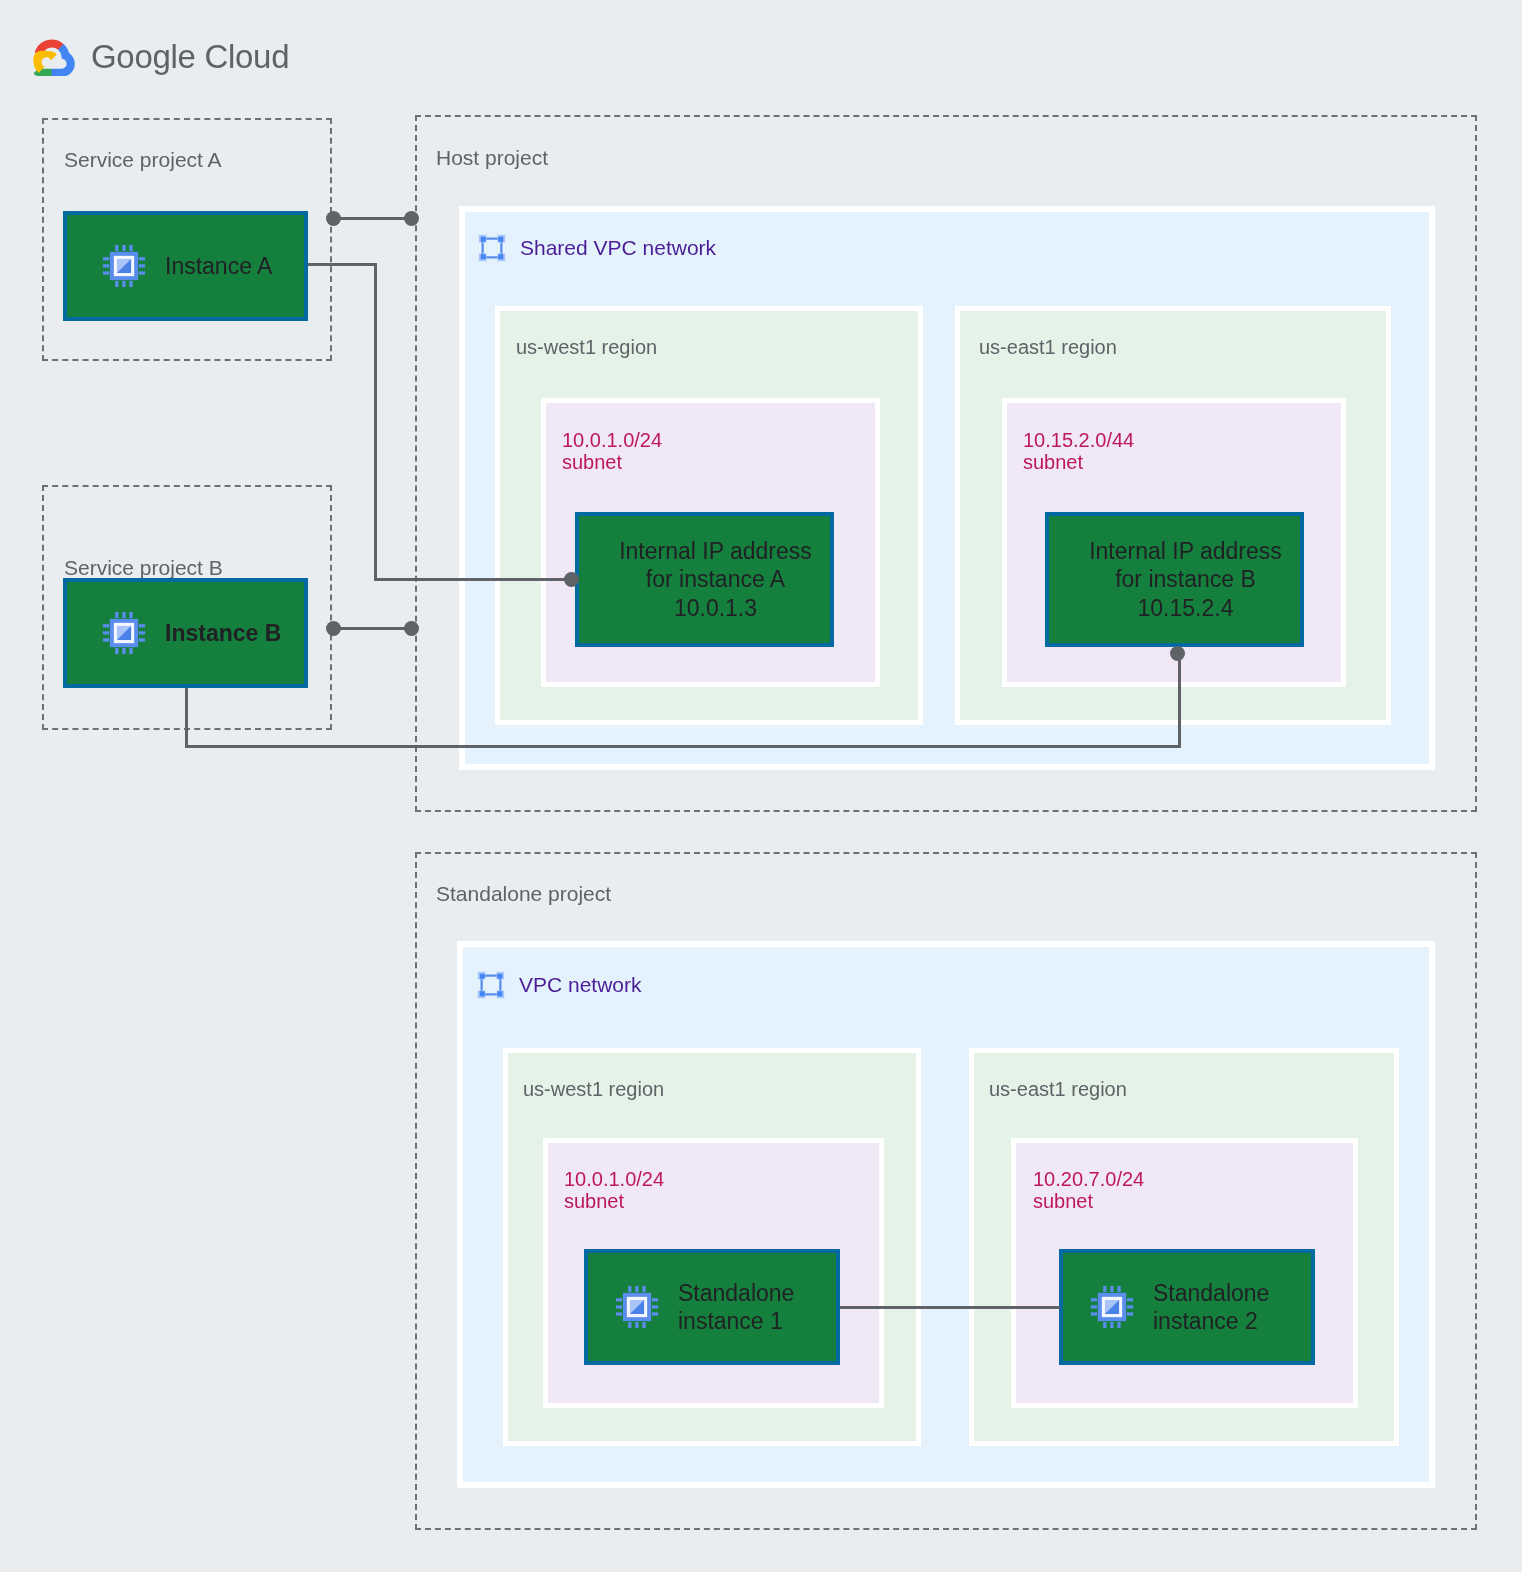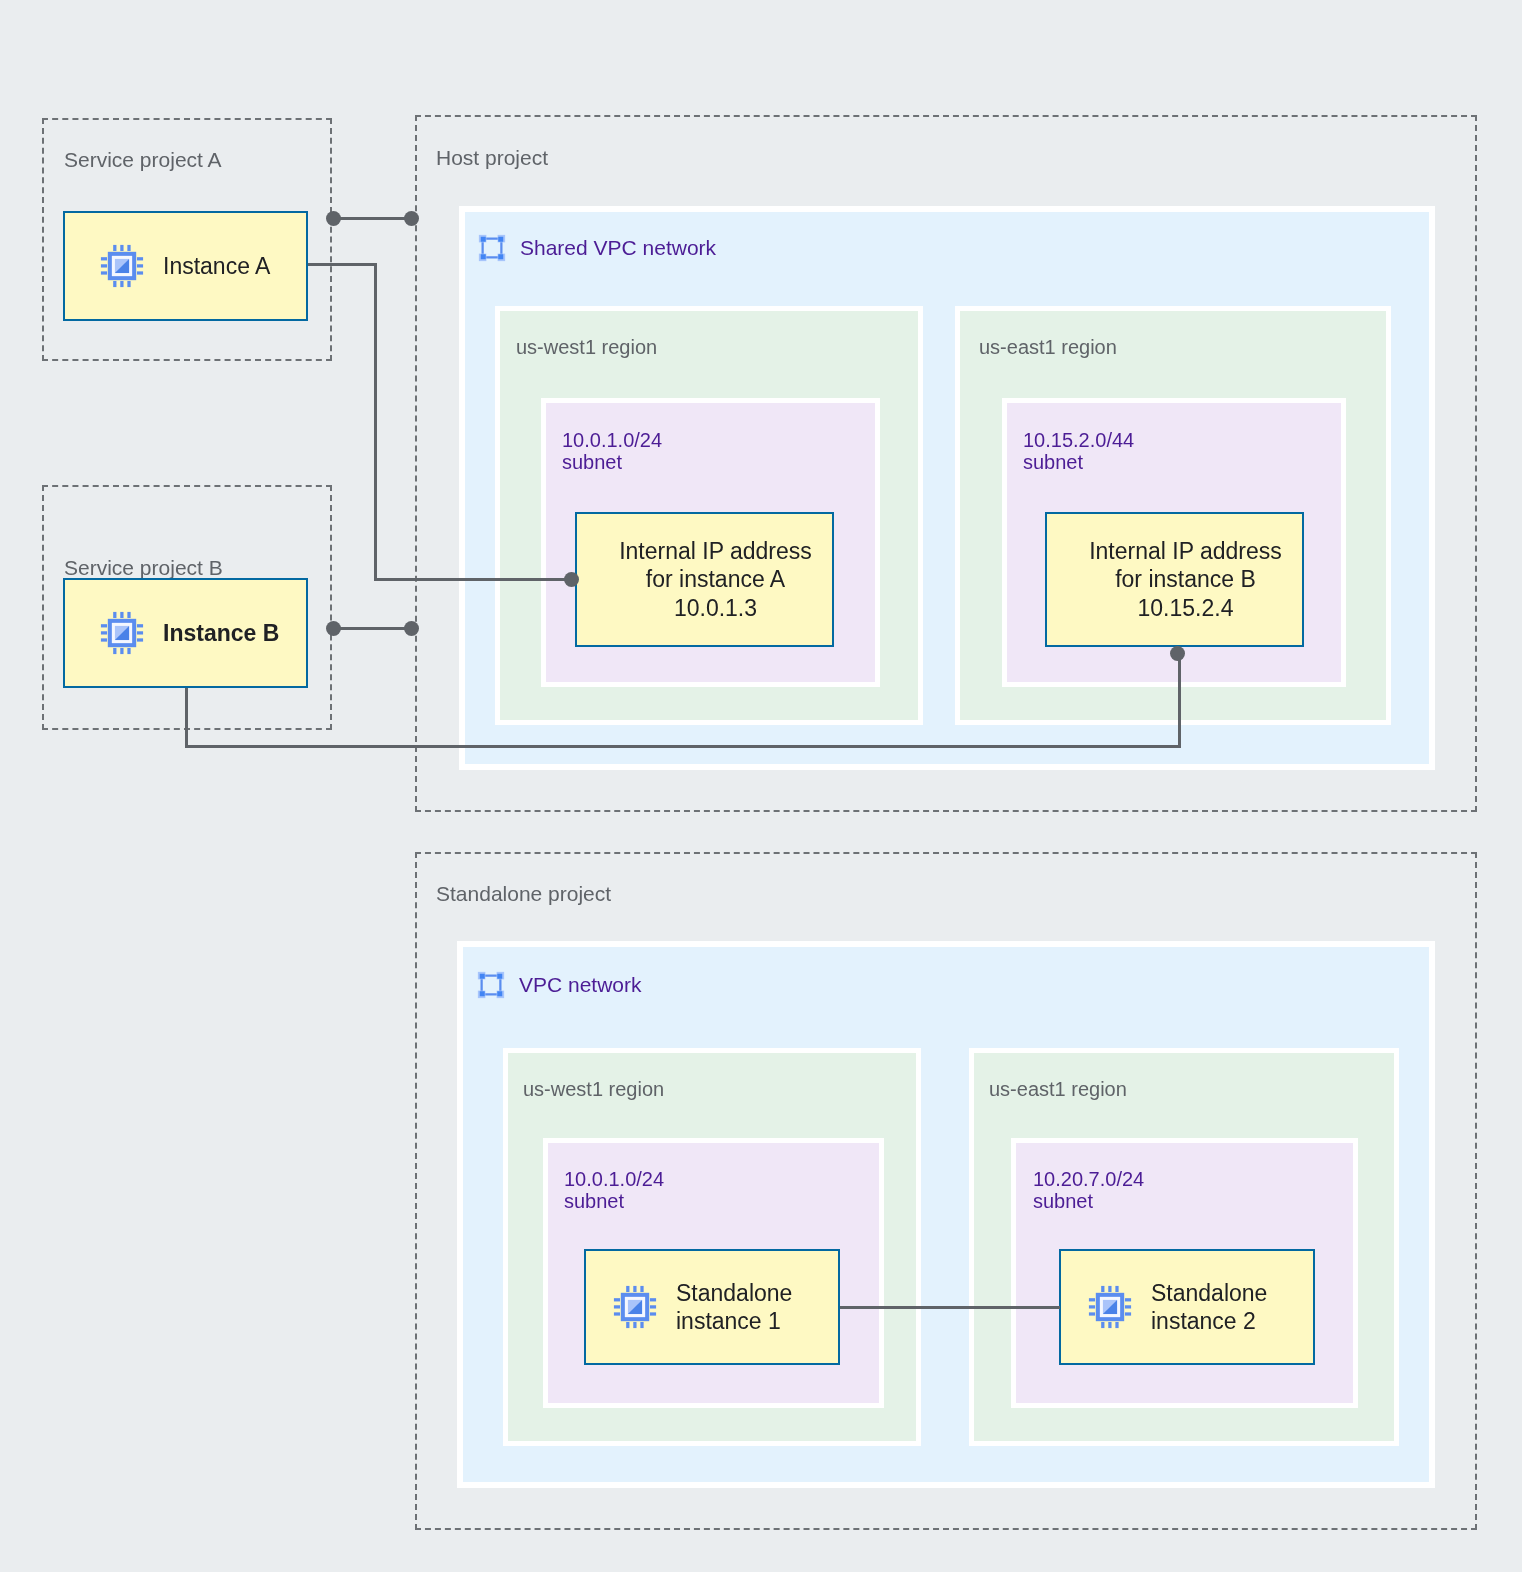--- a/index.html
+++ b/index.html
@@ -72,29 +72,29 @@
   }
 
   
   .subnet {
     background: #f0e7f7;
     border: 5px solid #ffffff;
   }
   .subnet-label {
     position: absolute;
     font-size: 20px;
-    color: #4c1d95;
+    color: #be185d;
     line-height: 1.12;
     white-space: pre-line;
   }
 
   
   .card {
-    background: #fef9c3;
-    border: 2px solid #0369a1;
+    background: #15803d;
+    border: 4px solid #0369a1;
     display: flex;
     align-items: center;
     justify-content: center;
   }
   .card-text {
     font-size: 23px;
     color: #202124;
     text-align: center;
     line-height: 1.23;
     white-space: pre-line;
@@ -126,20 +126,31 @@
     border-radius: 50%;
     background: #5f6368;
   }
   svg { display: block; }
 </style>
 </head>
 <body>
 
 <div id="canvas">
 
+  <div class="abs logo-wrap" style="left:33px; top:38px;">
+    <span>
+      <svg width="44" height="38" viewBox="0 0 44 38">
+        <path d="M26.2 11.6 L30.2 7.6 L30.5 5.9 C23.2 -0.7 11.6 0.0 5.3 7.6 C3.6 9.7 2.3 12.3 1.6 15.0 L3.0 14.8 L11.0 13.5 L11.6 12.9 C15.1 9.0 21.1 8.5 25.1 11.8 Z" fill="#ea4335"></path>
+        <path d="M36.0 14.9 C35.1 11.5 33.2 8.4 30.5 6.1 L24.9 11.7 C27.3 13.7 28.7 16.7 28.6 19.8 L28.6 20.8 C31.4 20.8 33.6 23.0 33.6 25.8 C33.6 28.5 31.4 30.7 28.6 30.7 L18.6 30.7 L17.6 31.8 L17.6 37.8 L18.6 38.7 L28.6 38.7 C35.8 38.8 41.7 33.1 41.8 25.9 C41.8 21.5 39.6 17.4 36.0 14.9 Z" fill="#4285f4"></path>
+        <path d="M8.6 38.7 L18.6 38.7 L18.6 30.7 L8.6 30.7 C7.9 30.7 7.2 30.5 6.5 30.2 L5.1 30.7 L1.1 34.7 L0.7 36.0 C3.0 37.8 5.8 38.8 8.6 38.7 Z" fill="#34a853"></path>
+        <path d="M8.6 12.8 C1.4 12.9 -0.4 18.7 0.6 25.8 C1.2 29.3 3.0 32.5 5.7 34.8 L11.5 29.0 C9.0 27.8 7.9 24.8 9.0 22.3 C10.1 19.8 13.0 18.6 15.5 19.8 C16.6 20.3 17.5 21.2 18.0 22.3 L23.8 16.5 C21.3 13.2 17.0 12.7 8.6 12.8 Z" fill="#fbbc04"></path>
+      </svg>
+    </span>
+    <span class="logo-text"><span class="g-bold">Google</span> <span class="g-light">Cloud</span></span>
+  </div>
 
   <div class="abs proj" style="left:42px; top:118px; width:290px; height:243px;"></div>
   <div class="proj-label" style="left:64px; top:148px;">Service project A</div>
 
   <div class="abs card inst-card" style="left:63px; top:211px; width:245px; height:110px;">
     <span>
       <svg width="46" height="46" viewBox="0 0 24 24">
         <g fill="#5b8def">
           <rect x="7.4" y="1" width="1.7" height="3.2"></rect>
             <rect x="11.1" y="1" width="1.7" height="3.2"></rect>

